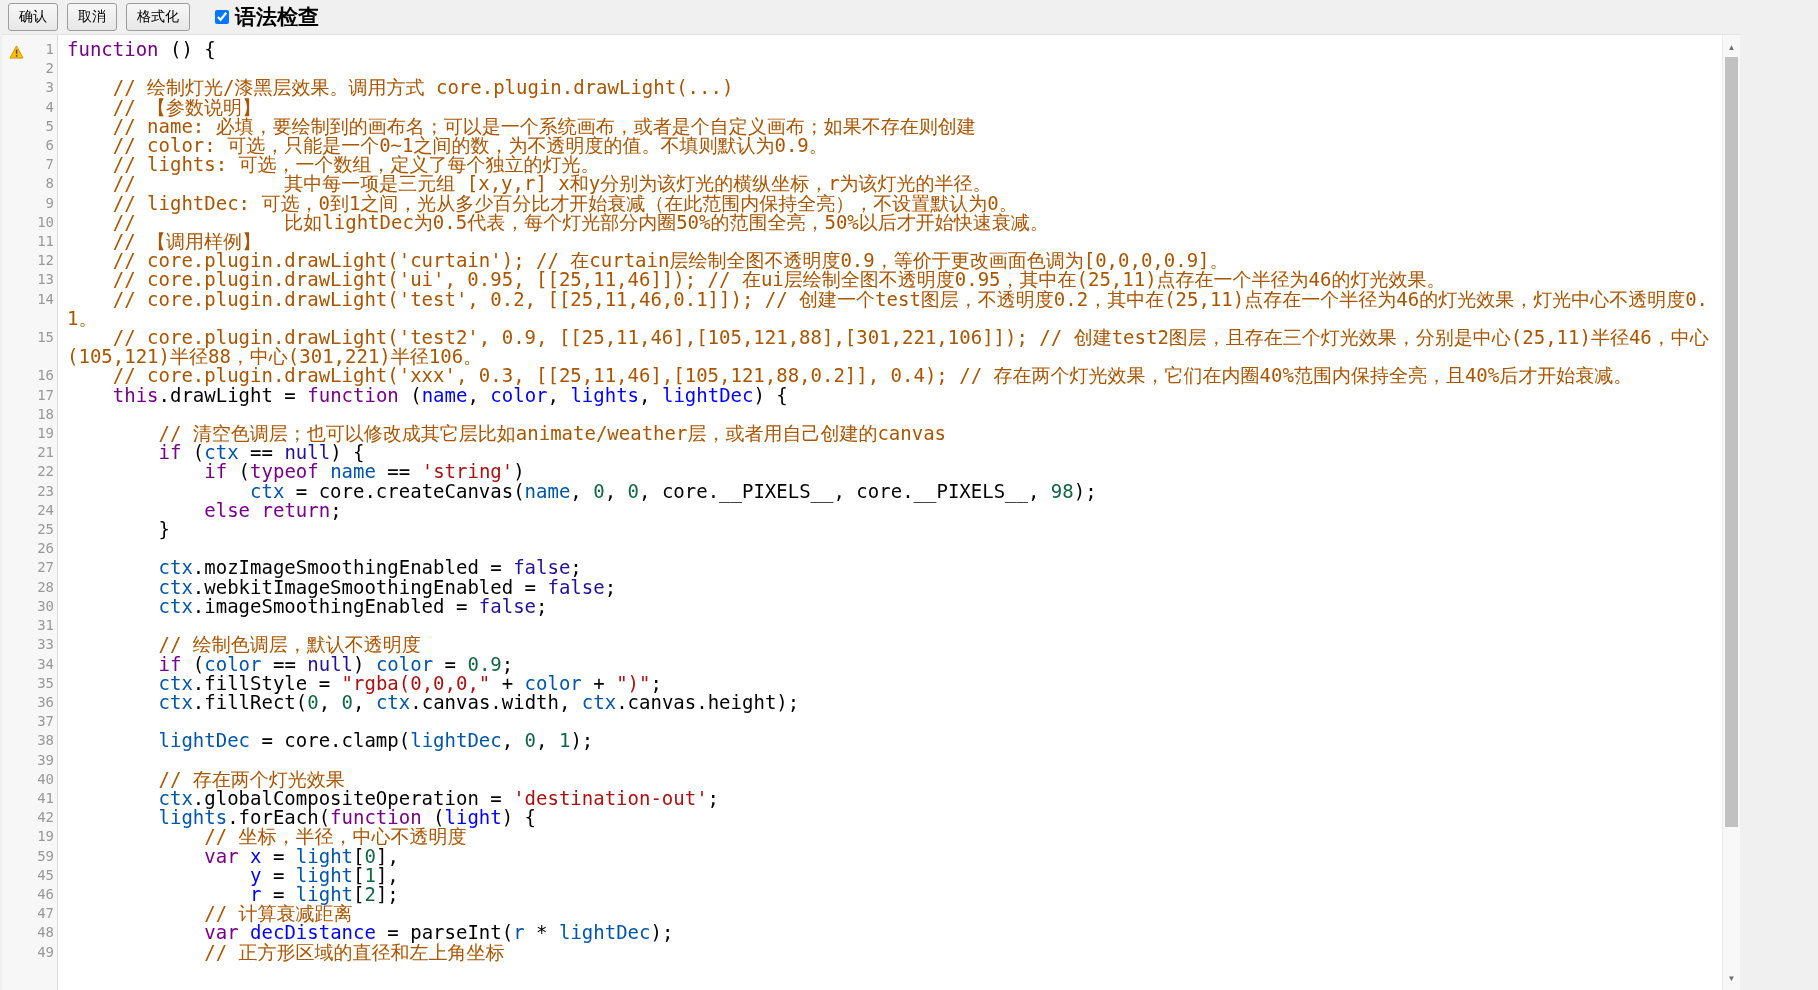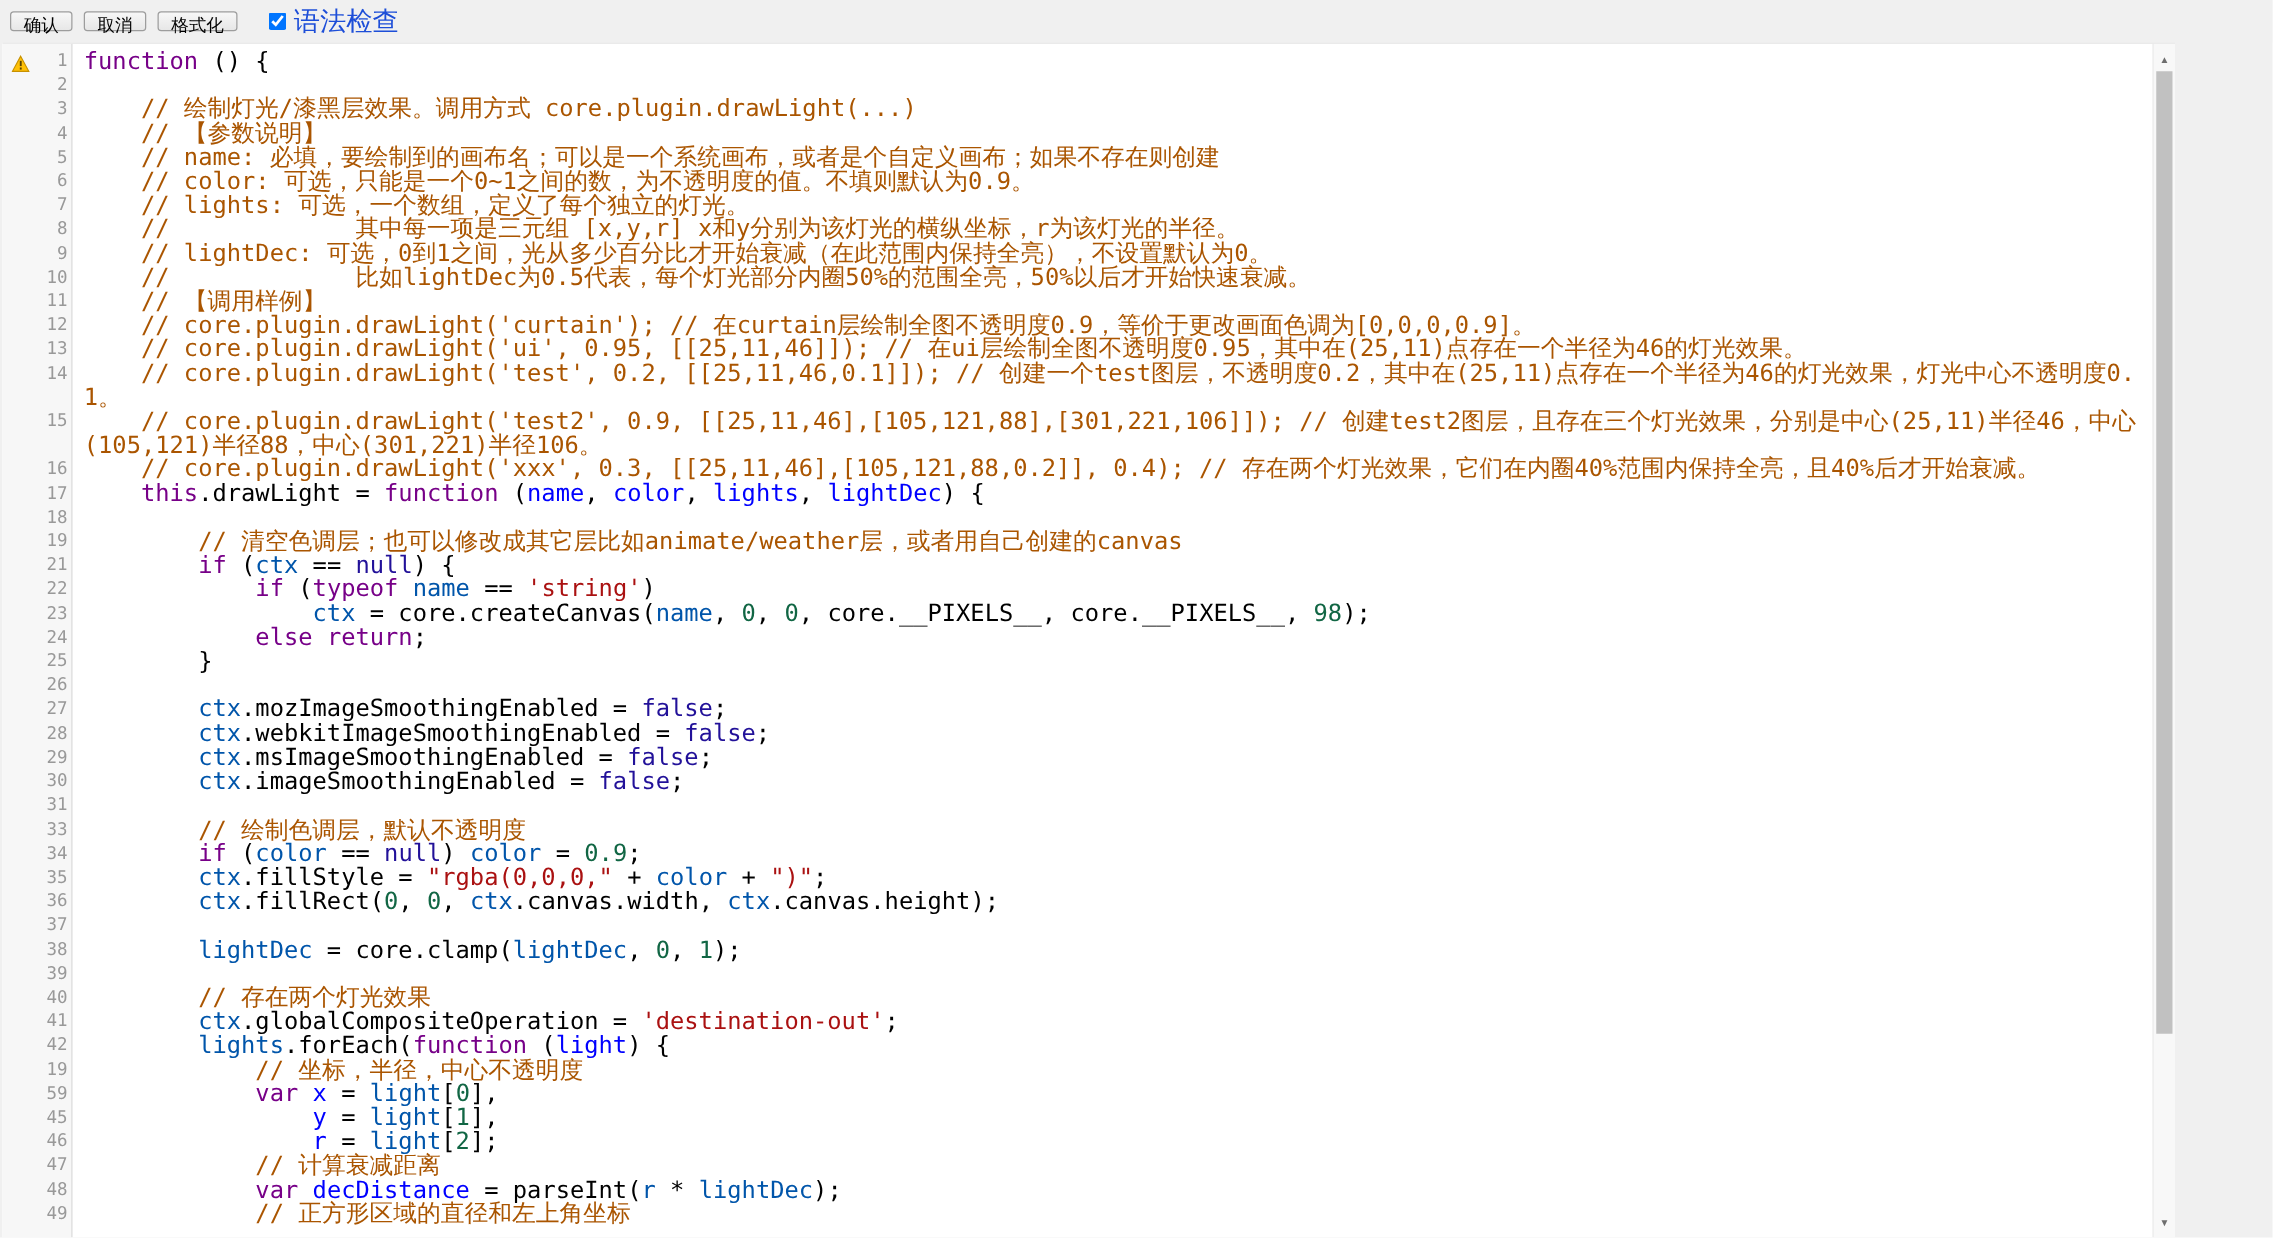--- a/index.html
+++ b/index.html
@@ -12,25 +12,25 @@
   
   .toolbar{
     height:34px;display:flex;align-items:center;
     padding-left:8px;background:#f0f0f0;
   }
   .toolbar button{
     font-family:"Liberation Sans", sans-serif;
     font-size:14px;color:#000;
     background:linear-gradient(#f7f7f7,#e7e7e7);
     border:1px solid #9d9d9d;border-radius:3px;
-    padding:2px 10px;height:16px;margin-right:9px;cursor:pointer;
+    padding:2px 10px;height:28px;margin-right:9px;cursor:pointer;
   }
   .syntax-check{display:flex;align-items:center;margin-left:16px;}
   .syntax-check input{width:14px;height:14px;margin:0 6px 0 0;}
-  .syntax-check .lbl{font-size:21px;color:#1d4ed8;}
+  .syntax-check .lbl{font-size:21px;color:#000000;font-weight:bold;}
   
   .editor{
     position:absolute;left:2px;top:34px;width:1738px;bottom:0;
     background:#fff;overflow:hidden;border-top:1px solid #e3e3e3;
   }
   .gutter-bg{
     position:absolute;left:0;top:0;bottom:0;width:55px;
     background:var(--gutter_bg);border-right:1px solid #ddd;
   }
   .editor-scroll{
@@ -228,25 +228,20 @@
         <div class="g-num">27</div>
         <div class="code-text"><span class="tk-p">        </span><span class="tk-v">ctx</span><span class="tk-p">.mozImageSmoothingEnabled = </span><span class="tk-a">false</span><span class="tk-p">;</span></div>
       </div>
       <div class="line">
         <div class="g-marker"></div>
         <div class="g-num">28</div>
         <div class="code-text"><span class="tk-p">        </span><span class="tk-v">ctx</span><span class="tk-p">.webkitImageSmoothingEnabled = </span><span class="tk-a">false</span><span class="tk-p">;</span></div>
       </div>
       <div class="line">
         <div class="g-marker"></div>
-        <div class="g-num">29</div>
-        <div class="code-text"><span class="tk-p">        </span><span class="tk-v">ctx</span><span class="tk-p">.msImageSmoothingEnabled = </span><span class="tk-a">false</span><span class="tk-p">;</span></div>
-      </div>
-      <div class="line">
-        <div class="g-marker"></div>
         <div class="g-num">30</div>
         <div class="code-text"><span class="tk-p">        </span><span class="tk-v">ctx</span><span class="tk-p">.imageSmoothingEnabled = </span><span class="tk-a">false</span><span class="tk-p">;</span></div>
       </div>
       <div class="line">
         <div class="g-marker"></div>
         <div class="g-num">31</div>
         <div class="code-text"></div>
       </div>
       <div class="line">
         <div class="g-marker"></div>

